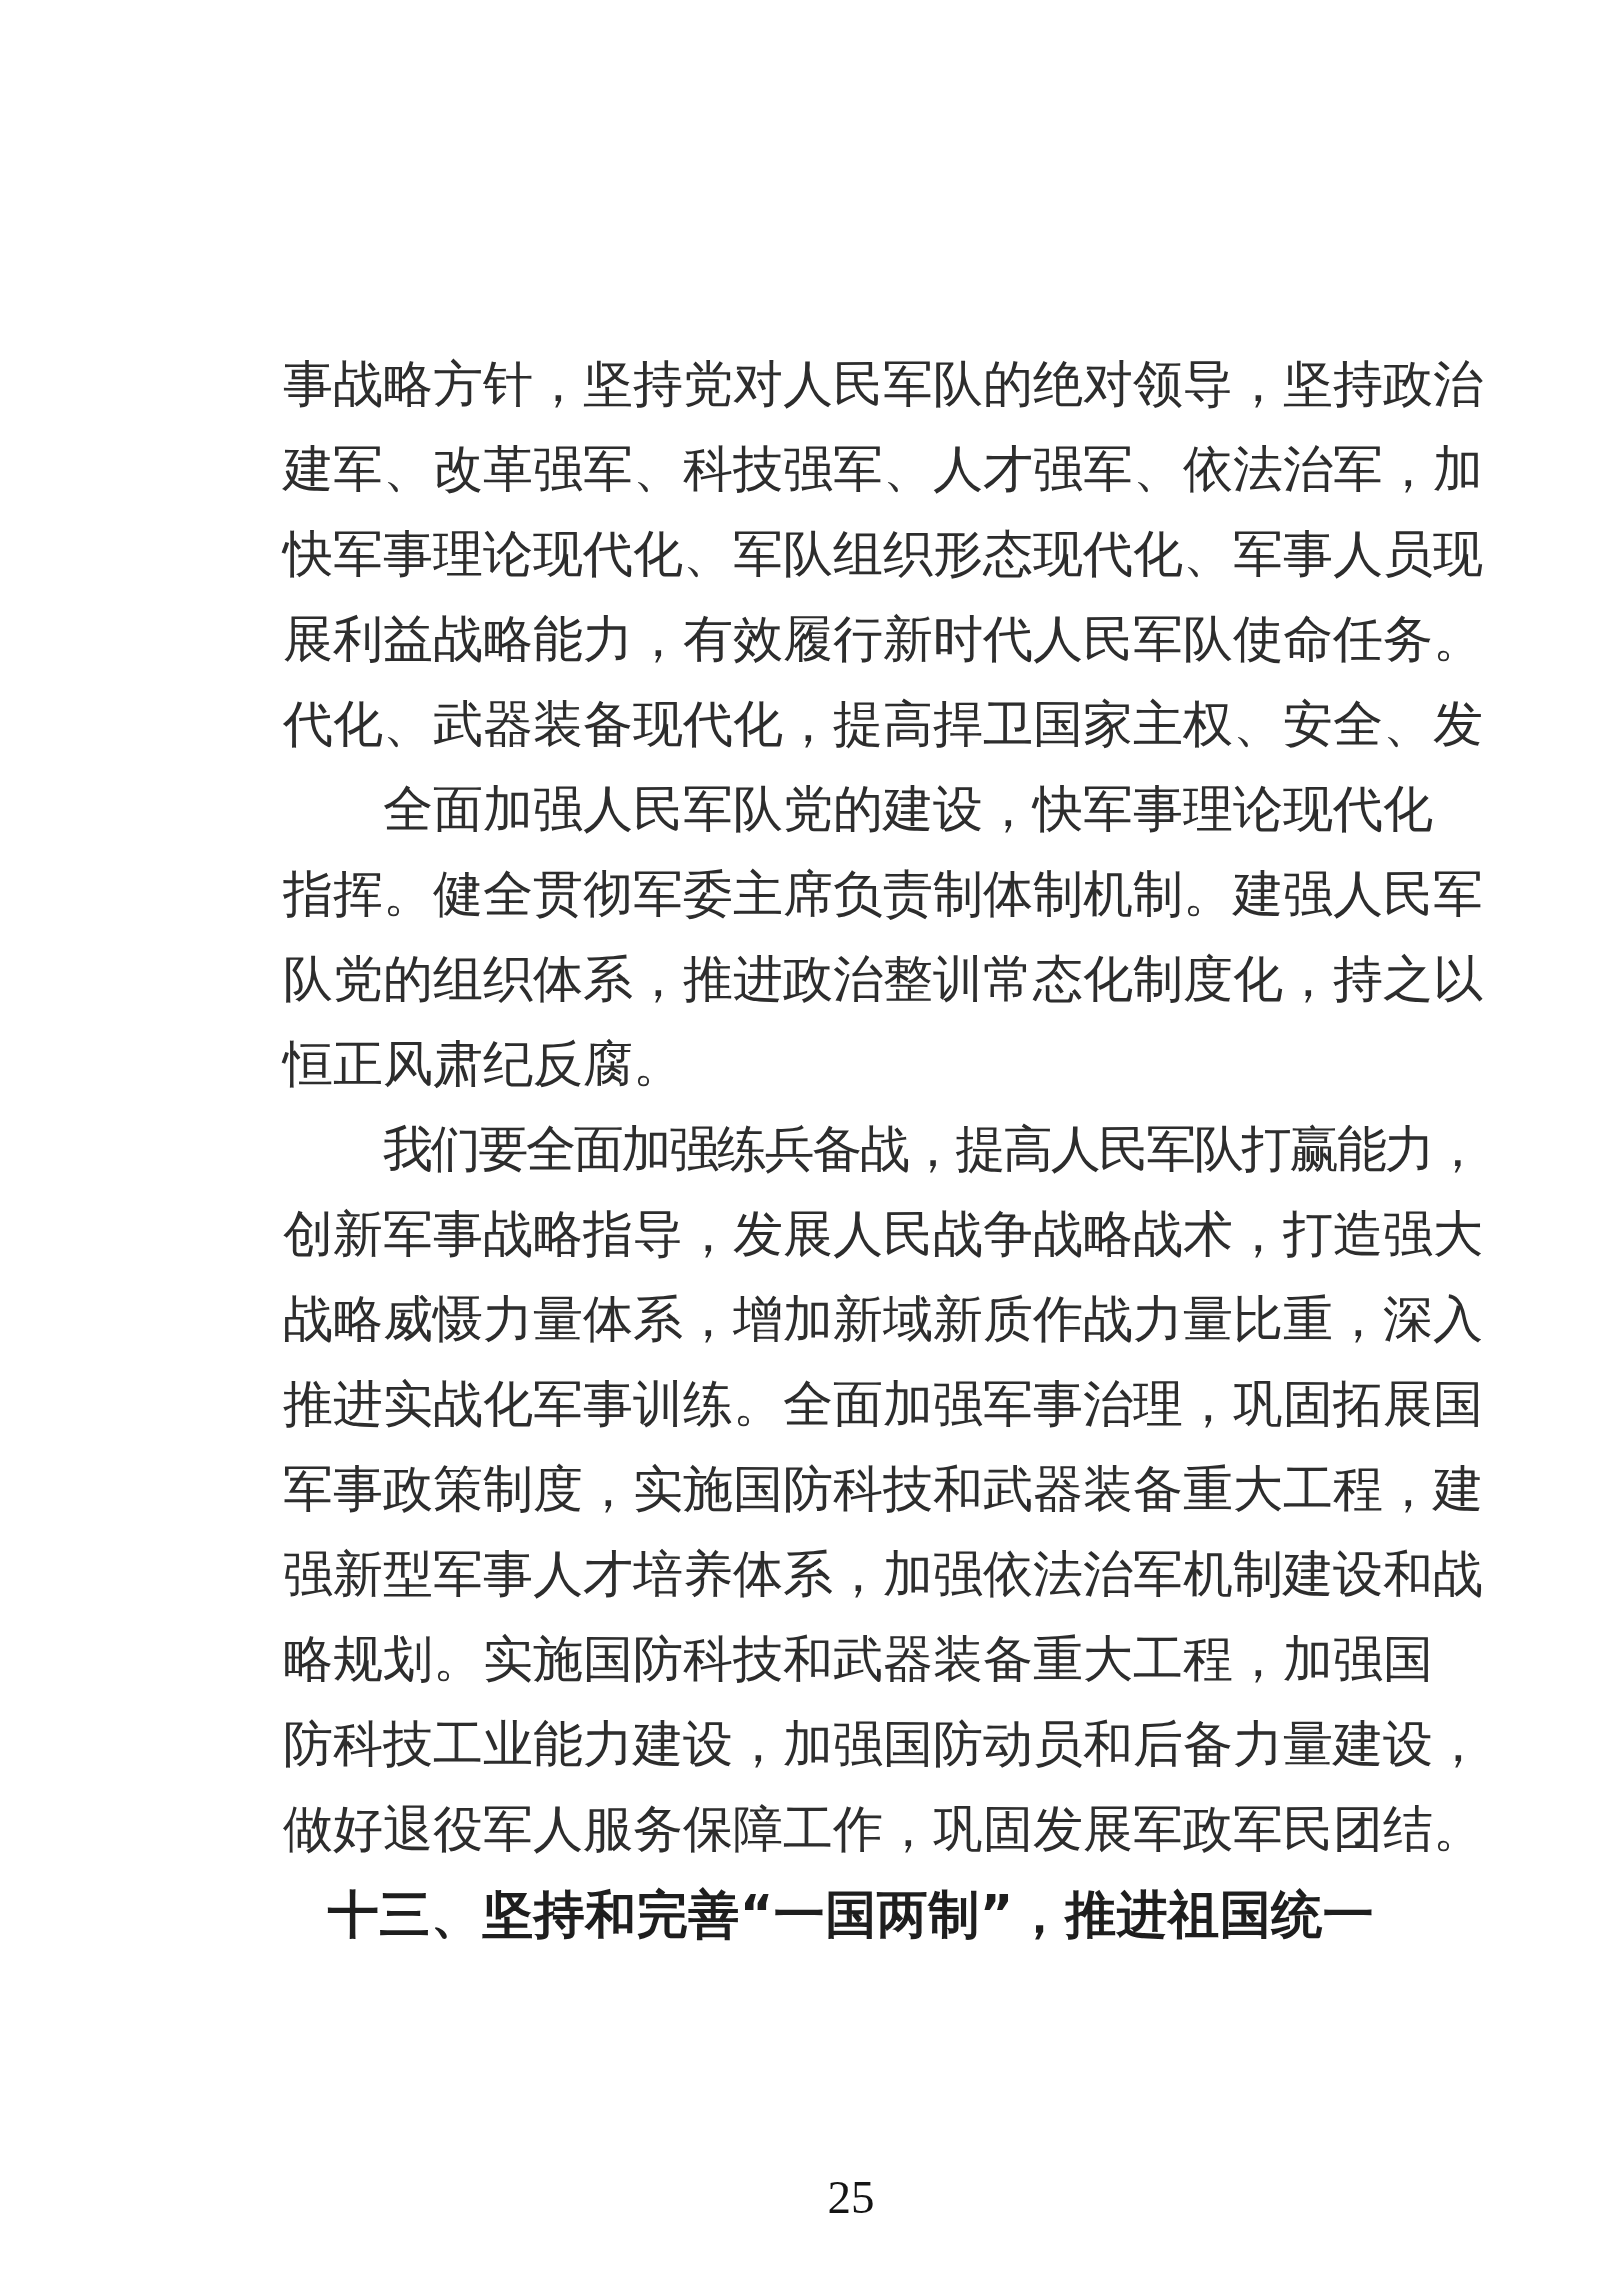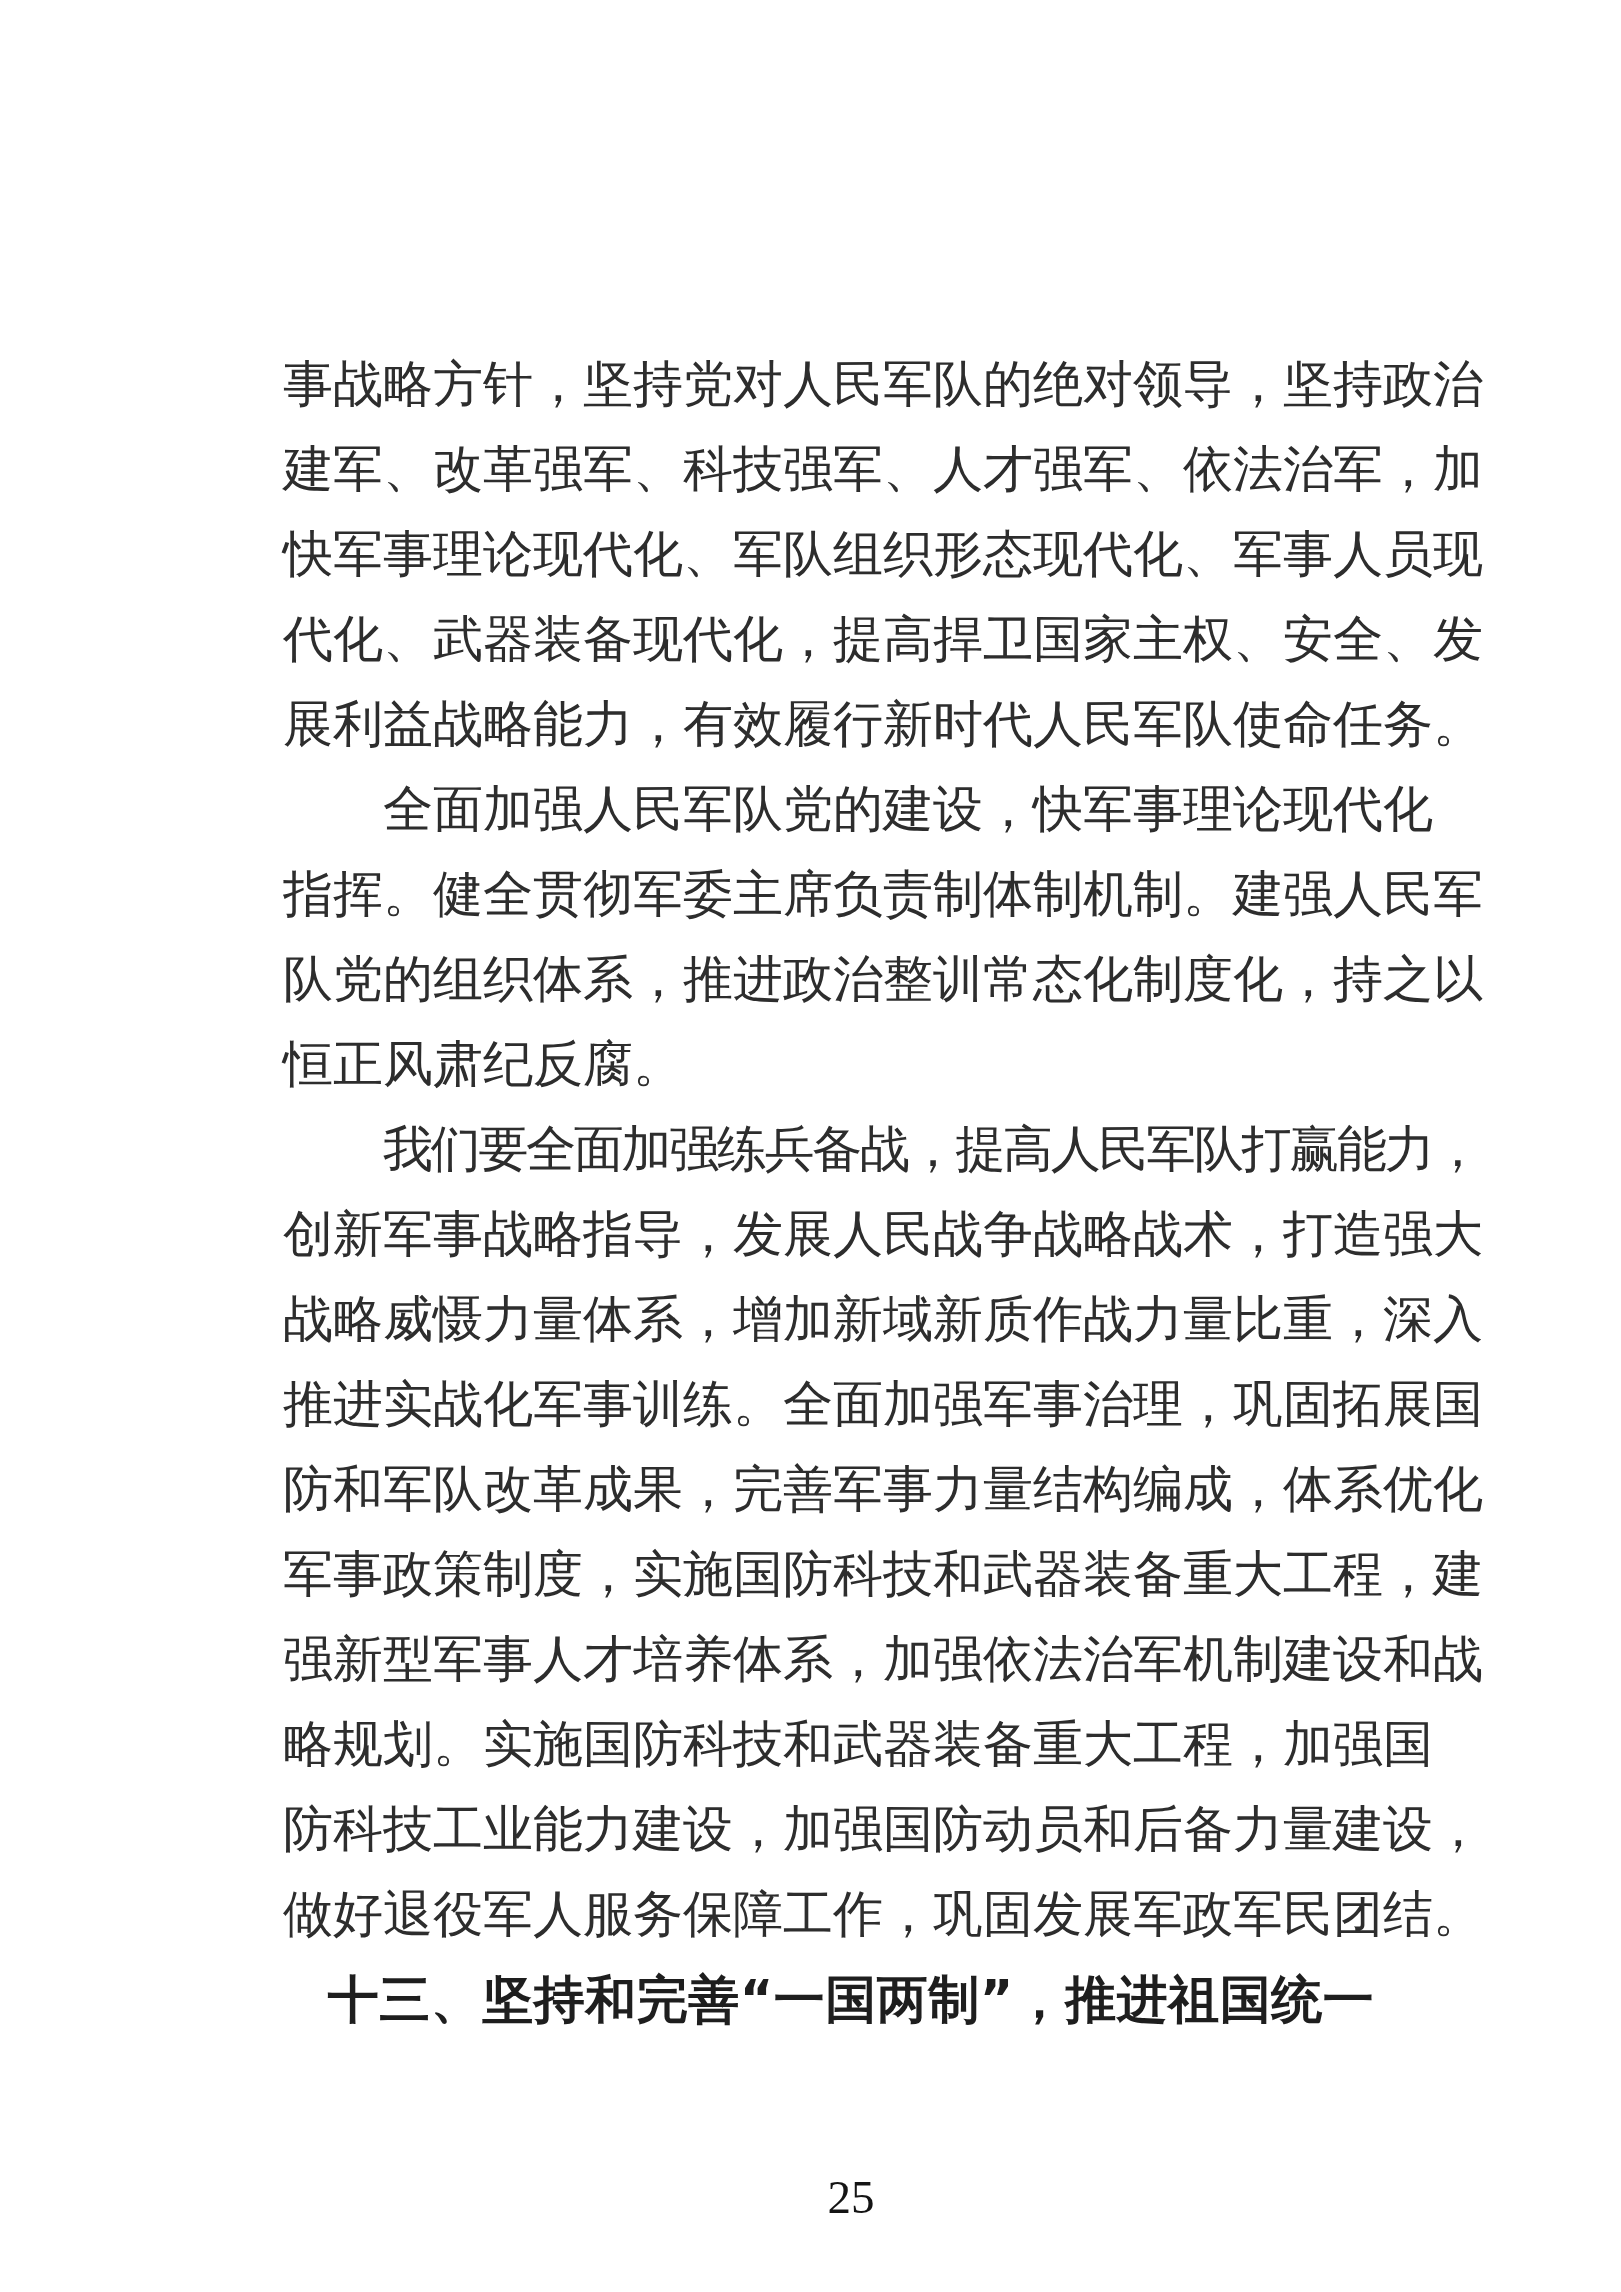--- a/index.html
+++ b/index.html
@@ -63,31 +63,30 @@
   }
 </style>
 </head>
 <body>
 
 <div class="page">
   <div class="text-block">
     <div class="line">事战略方针，坚持党对人民军队的绝对领导，坚持政治</div>
     <div class="line">建军、改革强军、科技强军、人才强军、依法治军，加</div>
     <div class="line">快军事理论现代化、军队组织形态现代化、军事人员现</div>
+    <div class="line">展利益战略能力，有效履行新时代人民军队使命任务。</div>
     <div class="line">代化、武器装备现代化，提高捍卫国家主权、安全、发</div>
-    <div class="line">展利益战略能力，有效履行新时代人民军队使命任务。</div>
     <div class="line indent">全面加强人民军队党的建设，快军事理论现代化</div>
     <div class="line">指挥。健全贯彻军委主席负责制体制机制。建强人民军</div>
     <div class="line">队党的组织体系，推进政治整训常态化制度化，持之以</div>
     <div class="line para-end">恒正风肃纪反腐。</div>
     <div class="line indent tight">我们要全面加强练兵备战，提高人民军队打赢能力，</div>
     <div class="line">创新军事战略指导，发展人民战争战略战术，打造强大</div>
     <div class="line">战略威慑力量体系，增加新域新质作战力量比重，深入</div>
     <div class="line">推进实战化军事训练。全面加强军事治理，巩固拓展国</div>
-    <div class="line">防和军队改革成果，完善军事力量结构编成，体系优化</div>
     <div class="line">军事政策制度，实施国防科技和武器装备重大工程，建</div>
     <div class="line">强新型军事人才培养体系，加强依法治军机制建设和战</div>
     <div class="line">略规划。实施国防科技和武器装备重大工程，加强国</div>
     <div class="line">防科技工业能力建设，加强国防动员和后备力量建设，</div>
     <div class="line">做好退役军人服务保障工作，巩固发展军政军民团结。</div>
     <div class="line heading">十三、坚持和完善“一国两制”，推进祖国统一</div>
   </div>
 
   <div class="page-number">25</div>
 </div>

